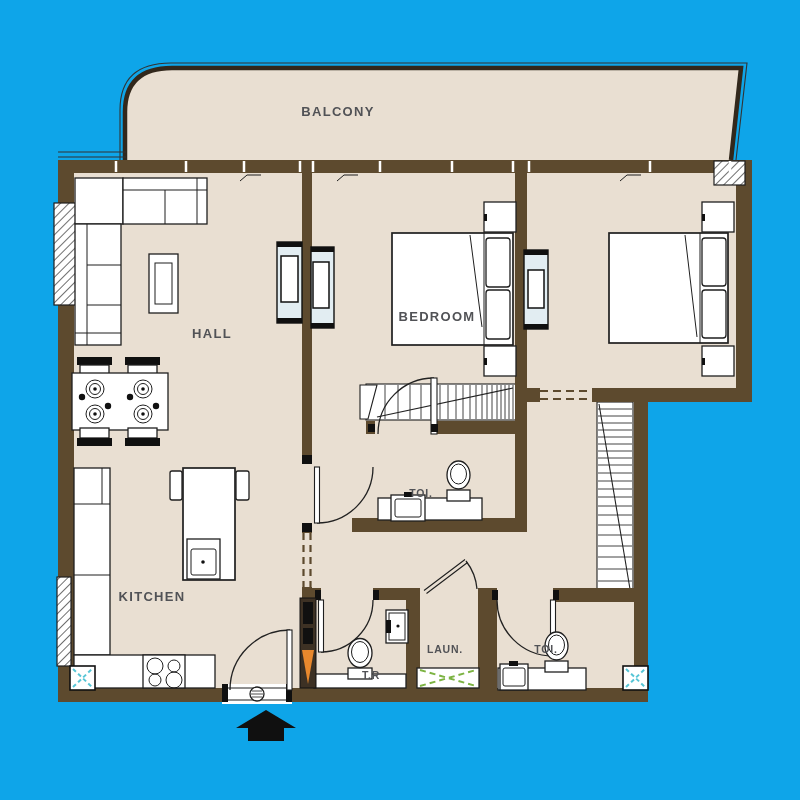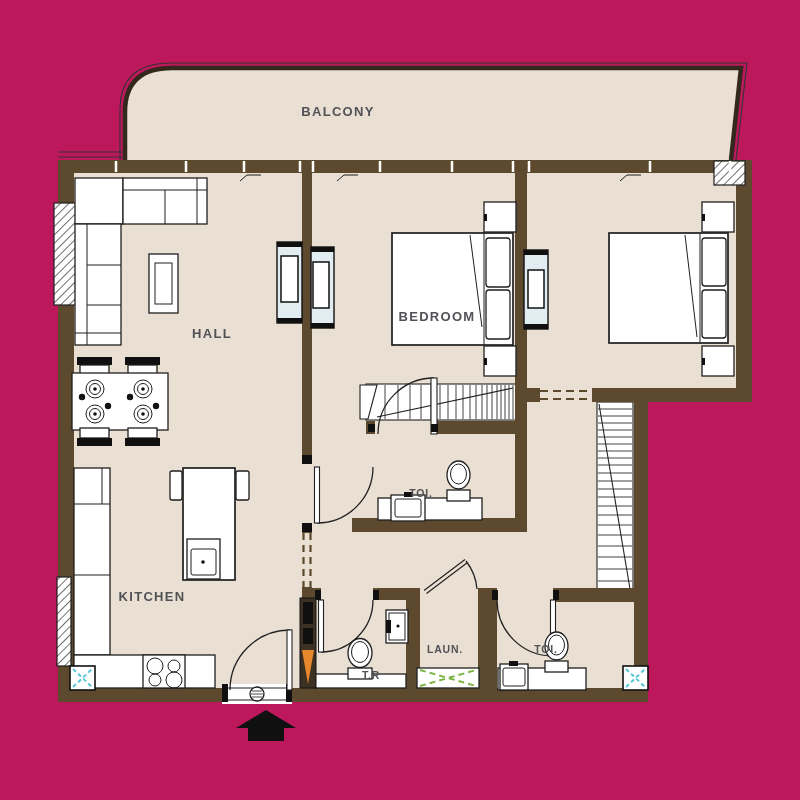--- a/index.html
+++ b/index.html
@@ -1,16 +1,16 @@
 <!DOCTYPE html>
 <html><head>
 <meta charset="utf-8">
 <style>
   html,body { margin:0; padding:0; background:#ffffff; }
-  #stage { width:800px; height:800px; position:relative; background:#be185d; }
+  #stage { width:800px; height:800px; position:relative; background:#0ea5e9; }
   svg { display:block; }
   text { font-family:"Liberation Sans", sans-serif; font-weight:bold; }
   .lbl  { letter-spacing:1.3px; font-size:13px; }
   .lbls { letter-spacing:0.8px; font-size:10.5px; }
   .furn { fill:#ffffff; stroke:#1f1f1f; stroke-width:1.3; }
   .furnb{ fill:#ffffff; stroke:#1f1f1f; stroke-width:1.7; }
   .det  { fill:none; stroke:#1f1f1f; stroke-width:1; }
   .arc  { fill:none; stroke:#222222; stroke-width:1.3; }
   .leaf { fill:#ffffff; stroke:#1f1f1f; stroke-width:1.1; }
   .blk  { fill:#101010; }

